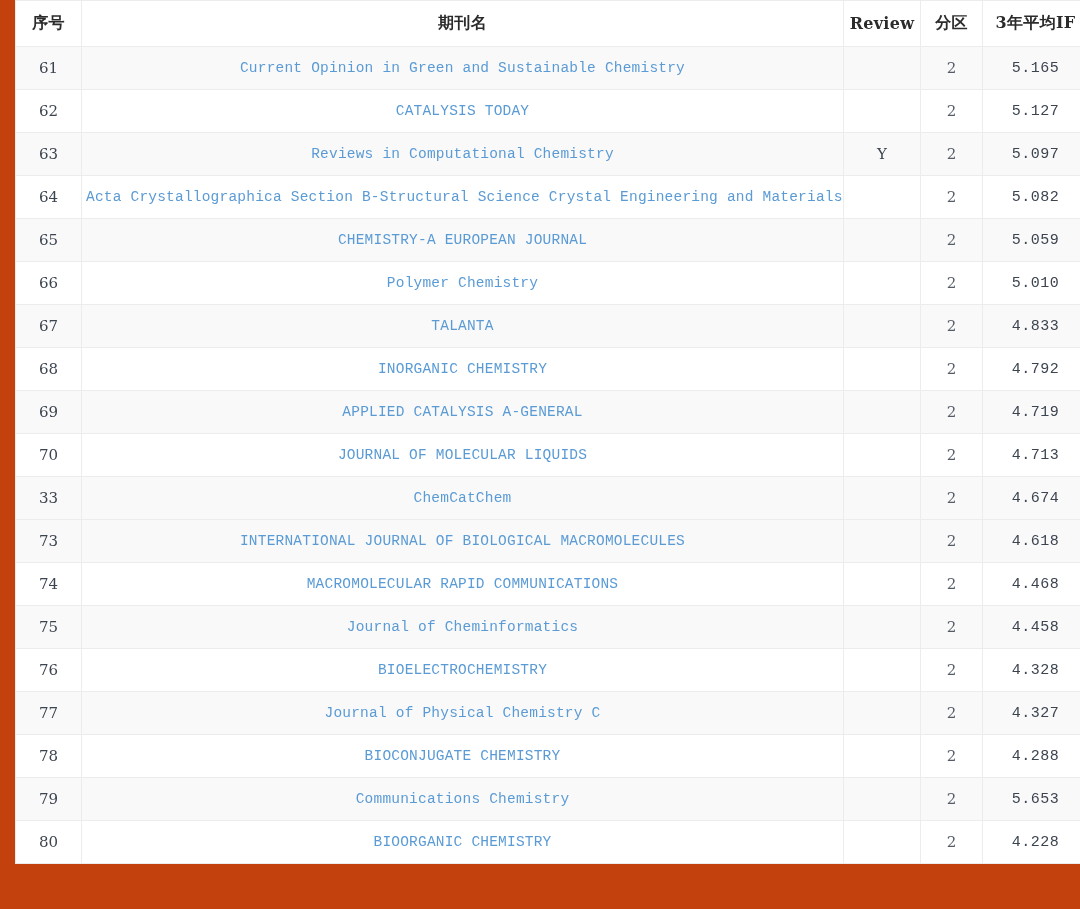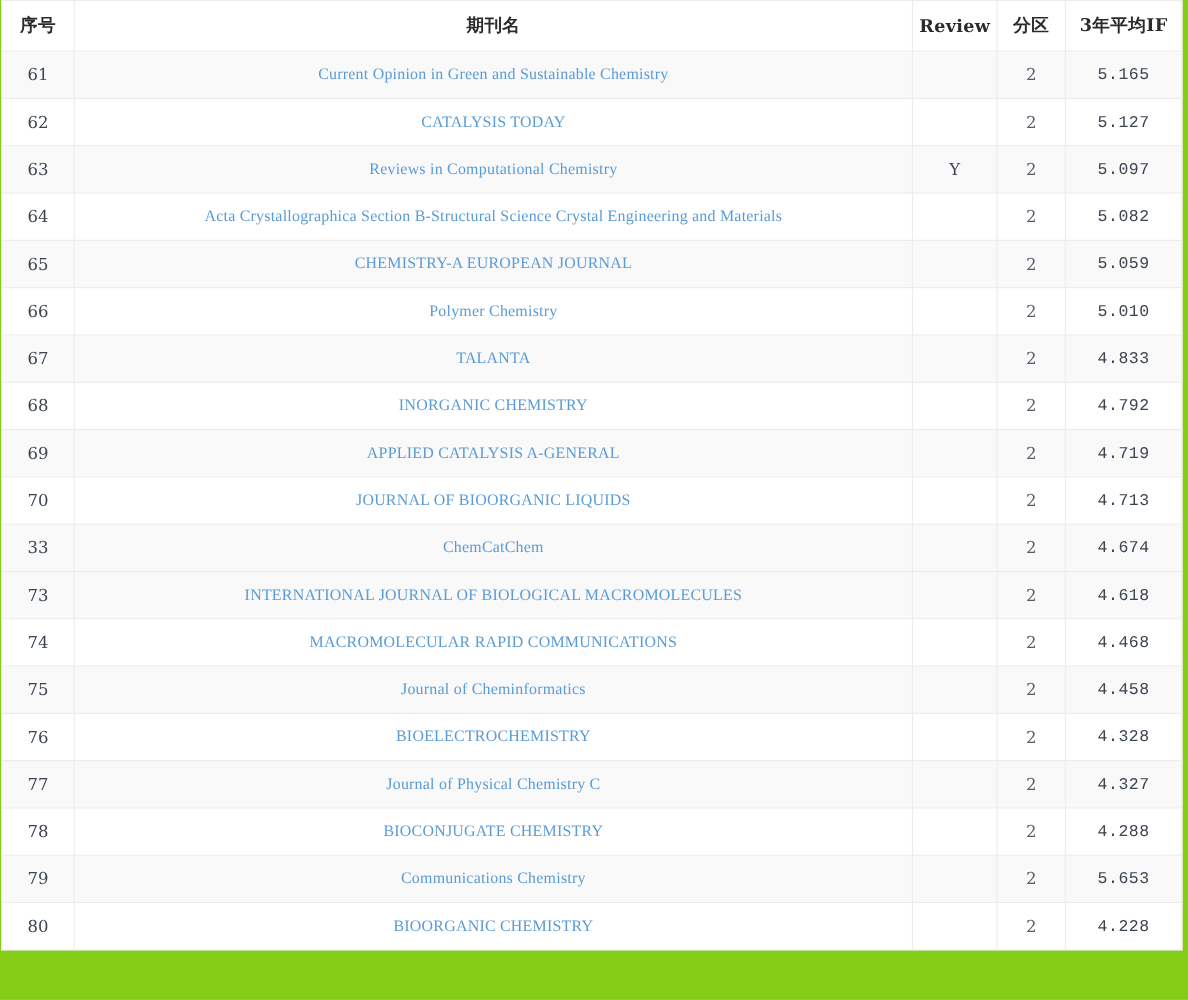--- a/index.html
+++ b/index.html
@@ -10,22 +10,22 @@
   body {
     width: 1080px;
     height: 909px;
     font-family: "Liberation Sans", "DejaVu Sans", sans-serif;
     overflow: hidden;
   }
   #journal-table-wrap {
     width: 1080px;
     height: 909px;
     box-sizing: border-box;
-    padding: 0 6px 0 1px;
-    background: #84cc16;
+    padding: 0 6px 0 15px;
+    background: #c2410c;
   }
   table.journal-table {
     border-collapse: collapse;
     width: 1073px;
     table-layout: fixed;
     background: #ffffff;
   }
   table.journal-table th,
   table.journal-table td {
     border: 1px solid #ececec;
@@ -53,21 +53,21 @@
   }
   table.journal-table tbody tr.row-plain > td {
     background: #ffffff;
   }
   td.col-index {
     font-family: "DejaVu Serif", "Liberation Serif", serif;
     font-size: 15px;
     color: #3c4450;
   }
   td.col-name {
-    font-family: Liberation Serif, serif;
+    font-family: Liberation Mono, monospace;
     font-size: 14.5px;
     color: #5b9bd5;
     letter-spacing: 0.2px;
   }
   td.col-review {
     font-family: "DejaVu Serif", "Liberation Serif", serif;
     font-size: 15px;
     color: #3c4450;
   }
   td.col-zone {
@@ -167,21 +167,21 @@
         </tr>
         <tr class="row-alt">
           <td class="col-index">69</td>
           <td class="col-name">APPLIED CATALYSIS A-GENERAL</td>
           <td class="col-review"></td>
           <td class="col-zone">2</td>
           <td class="col-if">4.719</td>
         </tr>
         <tr class="row-plain">
           <td class="col-index">70</td>
-          <td class="col-name">JOURNAL OF BIOORGANIC LIQUIDS</td>
+          <td class="col-name">JOURNAL OF MOLECULAR LIQUIDS</td>
           <td class="col-review"></td>
           <td class="col-zone">2</td>
           <td class="col-if">4.713</td>
         </tr>
         <tr class="row-alt">
           <td class="col-index">33</td>
           <td class="col-name">ChemCatChem</td>
           <td class="col-review"></td>
           <td class="col-zone">2</td>
           <td class="col-if">4.674</td>

